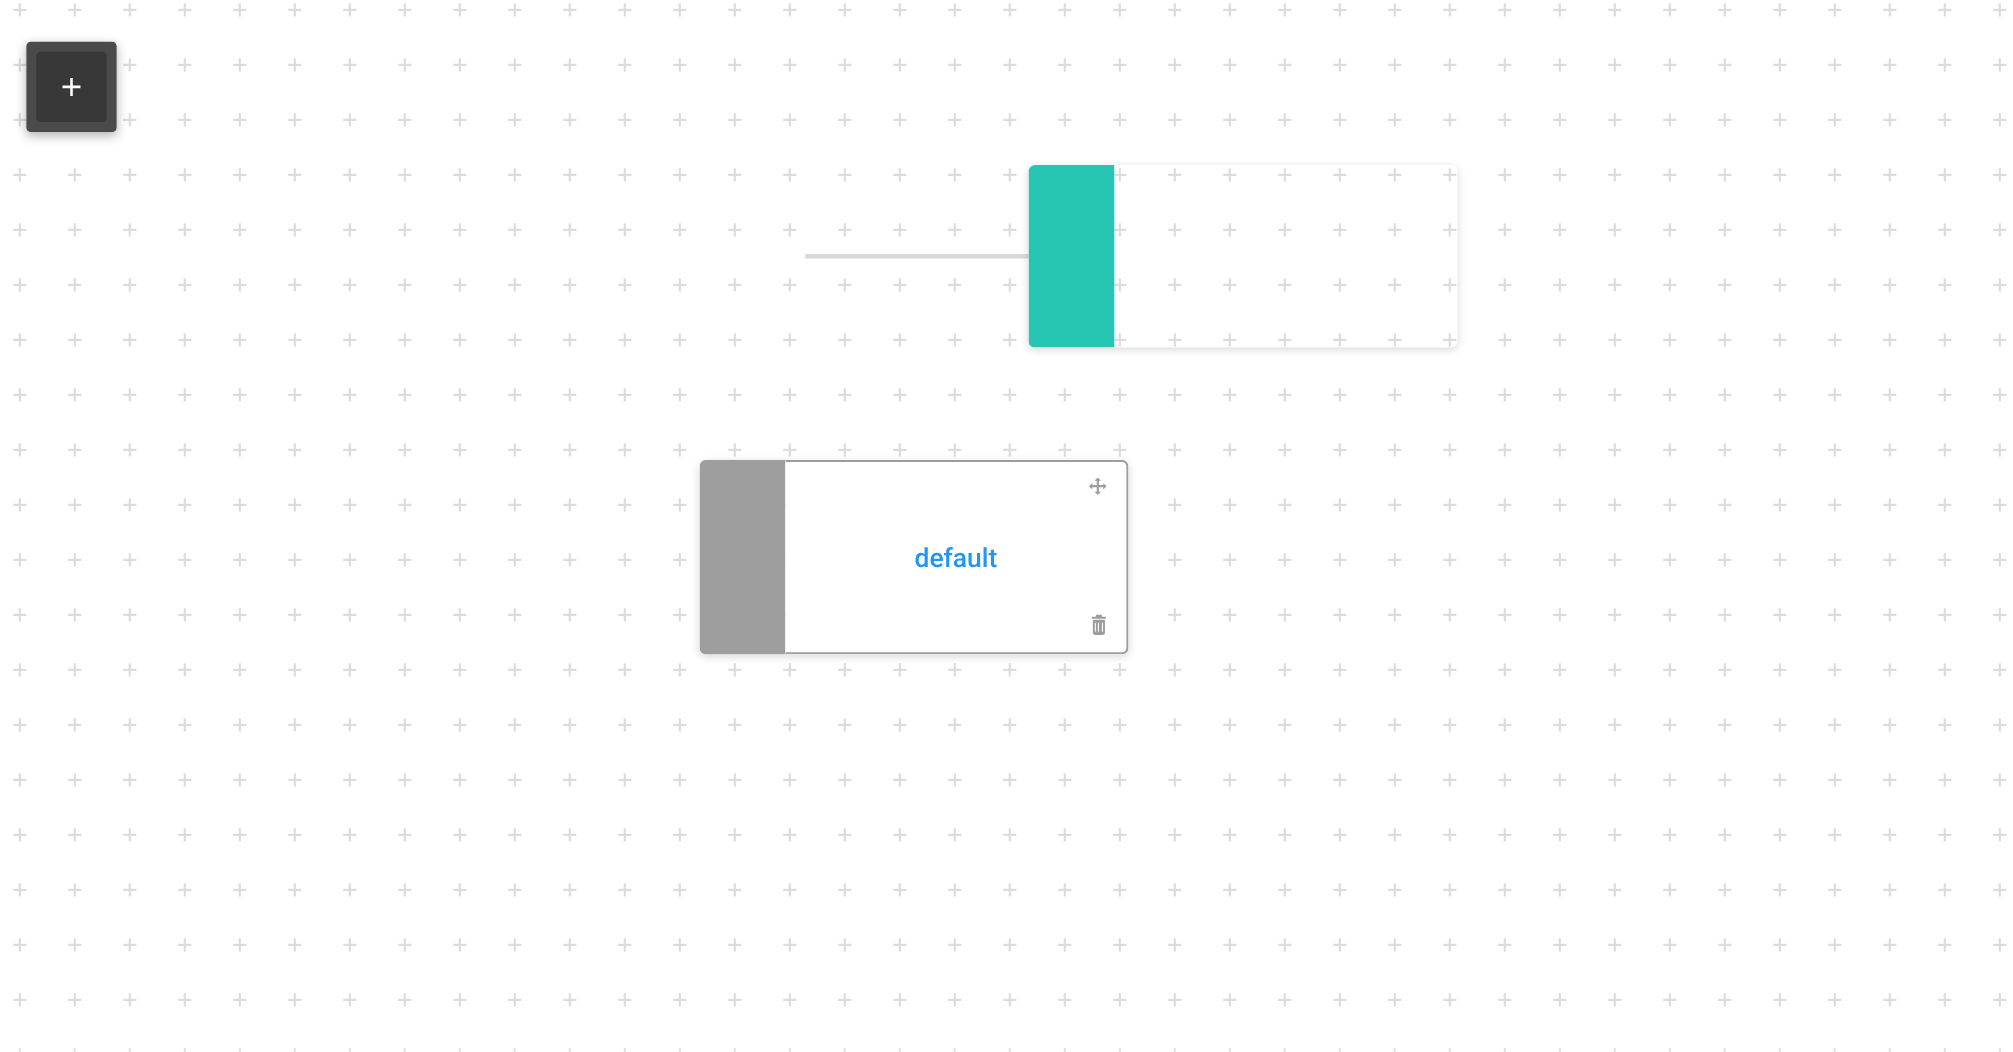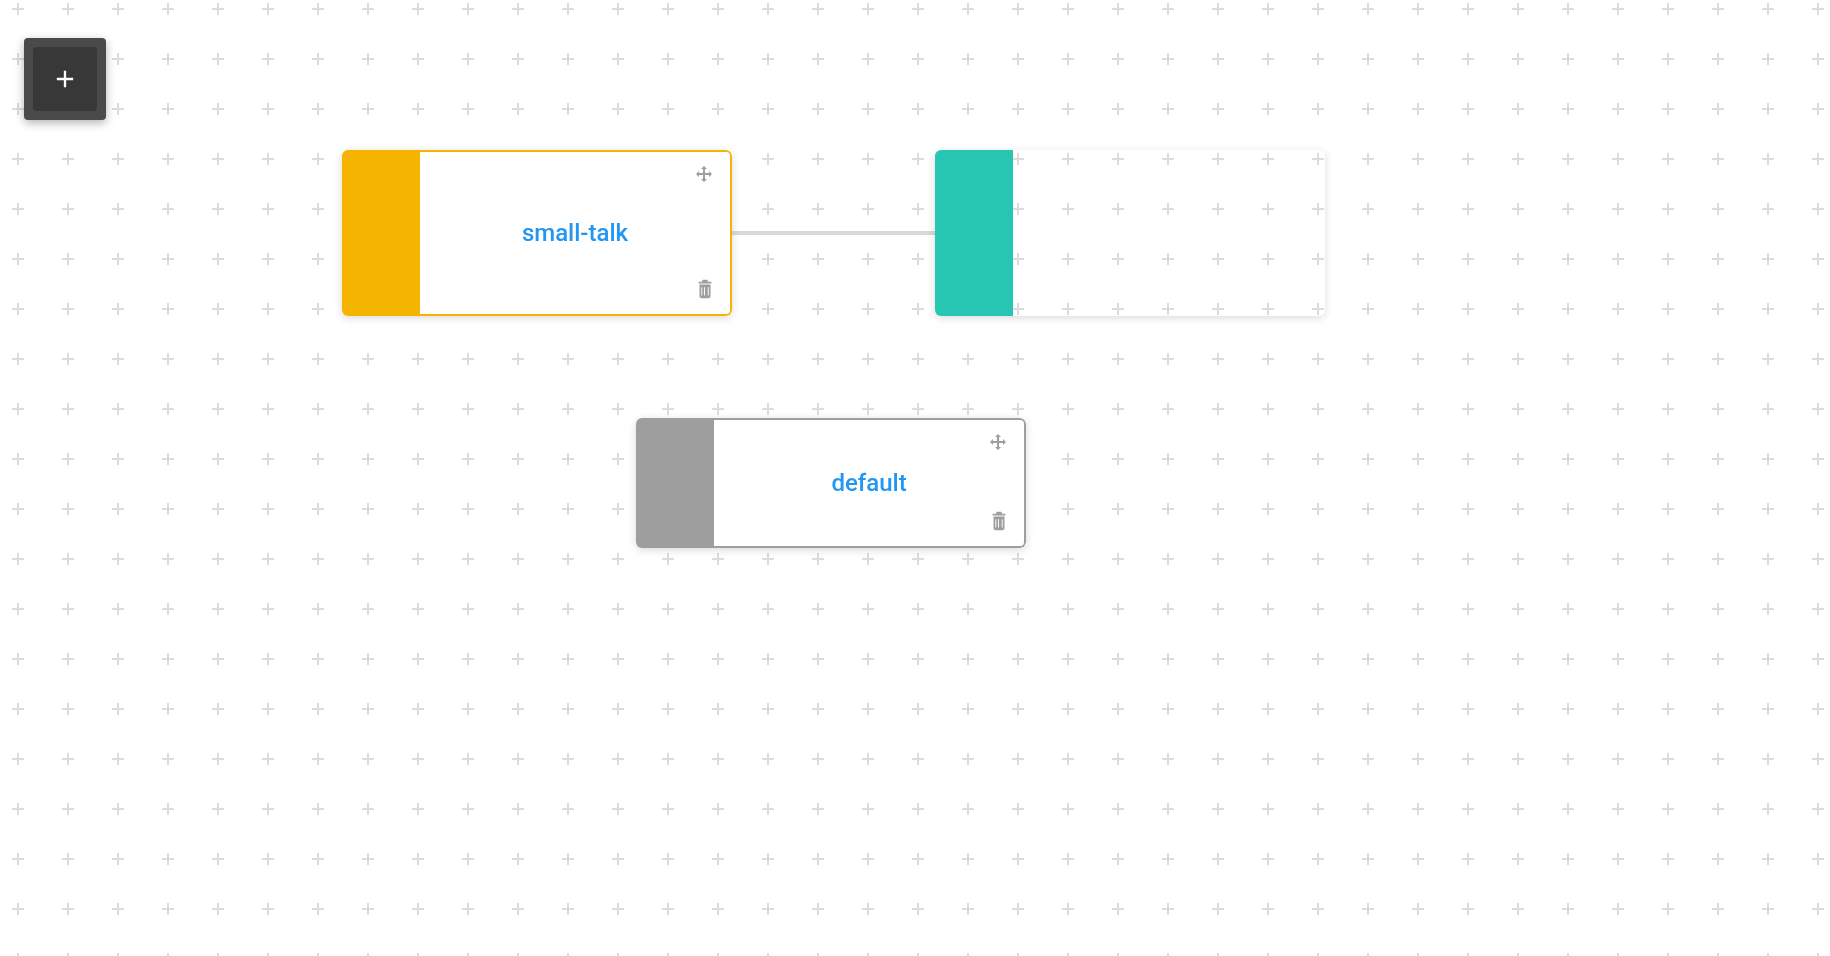--- a/index.html
+++ b/index.html
@@ -147,21 +147,21 @@
       left: 935px;
       width: 390px;
       height: 166px;
     }
     .node-suggest-movie .node-color-strip { background: #26c6b2; }
     .node-suggest-movie .node-body { border-color: #26c6b2; }
     .node-default {
       top: 418px;
       left: 636px;
       width: 390px;
-      height: 130px;
+      height: 177px;
     }
     .node-default .node-color-strip { background: #9e9e9e; }
     .node-default .node-body { border-color: #9e9e9e; }
     .edge-1 {
       top: 231px;
       left: 732px;
       width: 203px;
     }
   </style>
 </head>
@@ -914,36 +914,20 @@
   <div class="edge edge-1"></div>
 
   <div class="add-button-container">
     <div class="add-button">
       <svg viewBox="0 0 24 24">
         <path d="M19 13h-6v6h-2v-6H5v-2h6V5h2v6h6v2z"></path>
       </svg>
     </div>
   </div>
 
-  <div class="node node-small-talk">
-    <div class="node-color-strip"></div>
-    <div class="node-body">
-      <span class="node-label">small-talk</span>
-      <div class="node-move-handle">
-        <svg viewBox="0 0 24 24" fill="#9e9e9e">
-          <path d="M12 2l-3 3h2v4H7V7L4 10l3 3v-2h4v4H9l3 3 3-3h-2v-4h4v2l3-3-3-3v2h-4V5h2l-3-3z"></path>
-        </svg>
-      </div>
-      <div class="node-delete">
-        <svg viewBox="0 0 24 24" fill="#9e9e9e">
-          <path d="M6 7h12v13a2 2 0 01-2 2H8a2 2 0 01-2-2V7zm9 3v9h1v-9h-1zm-4 0v9h1v-9h-1zm-3 0v9h1v-9H8zM15 4V3a1 1 0 00-1-1h-4a1 1 0 00-1 1v1H5v2h14V4h-4z"></path>
-        </svg>
-      </div>
-    </div>
-  </div>
 
   <div class="node node-suggest-movie">
     <div class="node-color-strip"></div>
   </div>
 
   <div class="node node-default">
     <div class="node-color-strip"></div>
     <div class="node-body">
       <span class="node-label">default</span>
       <div class="node-move-handle">

